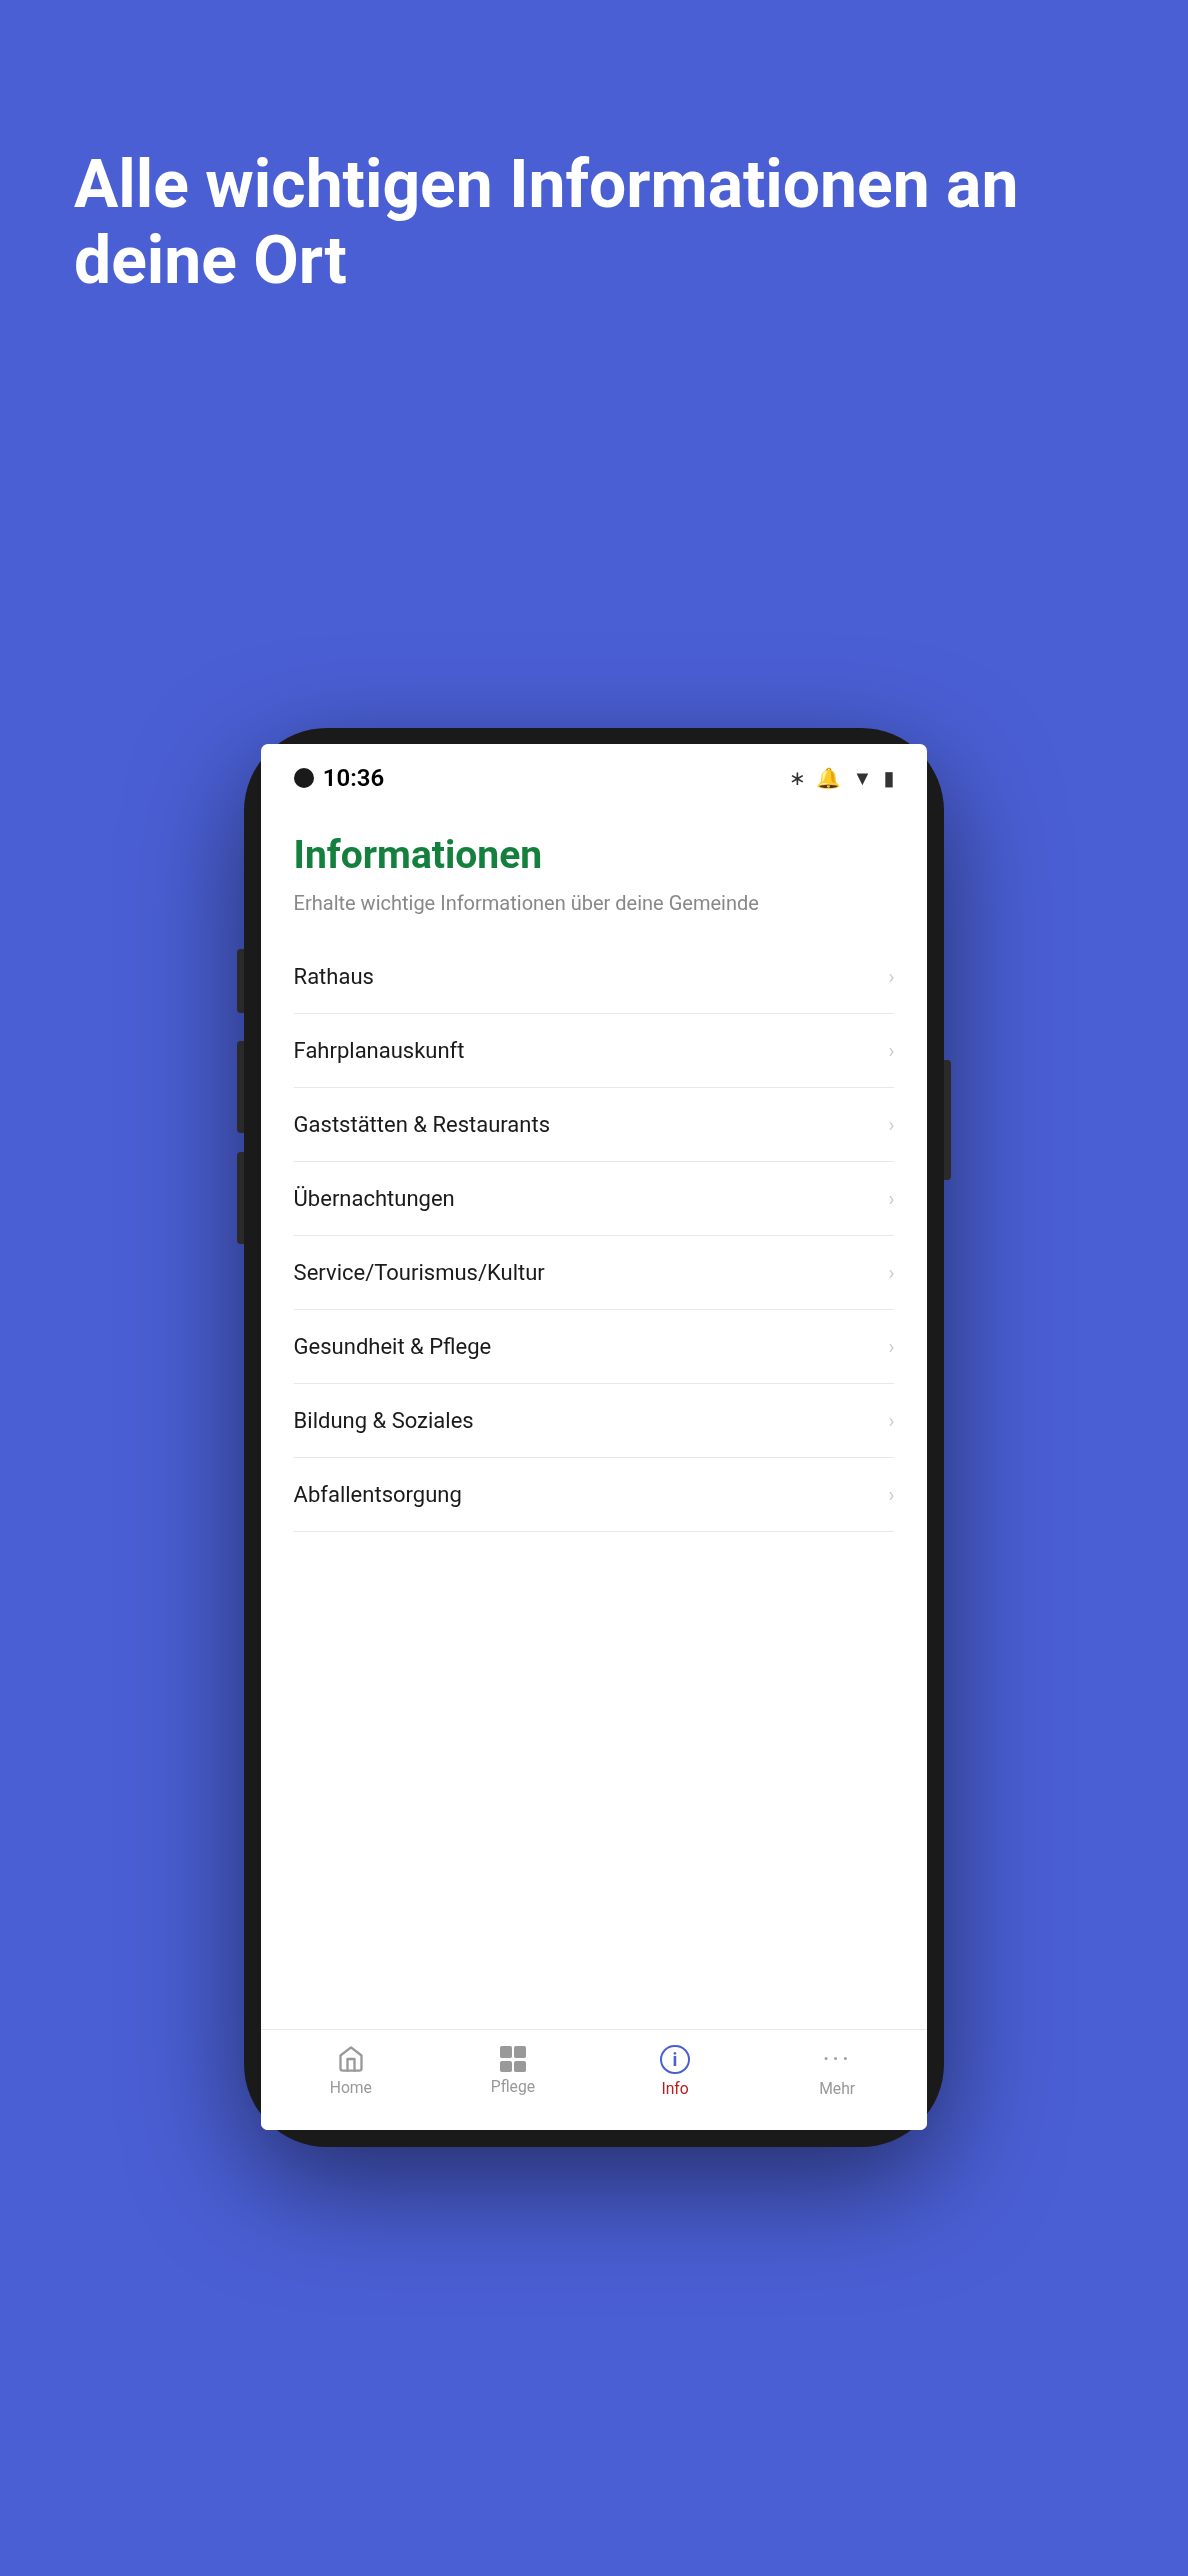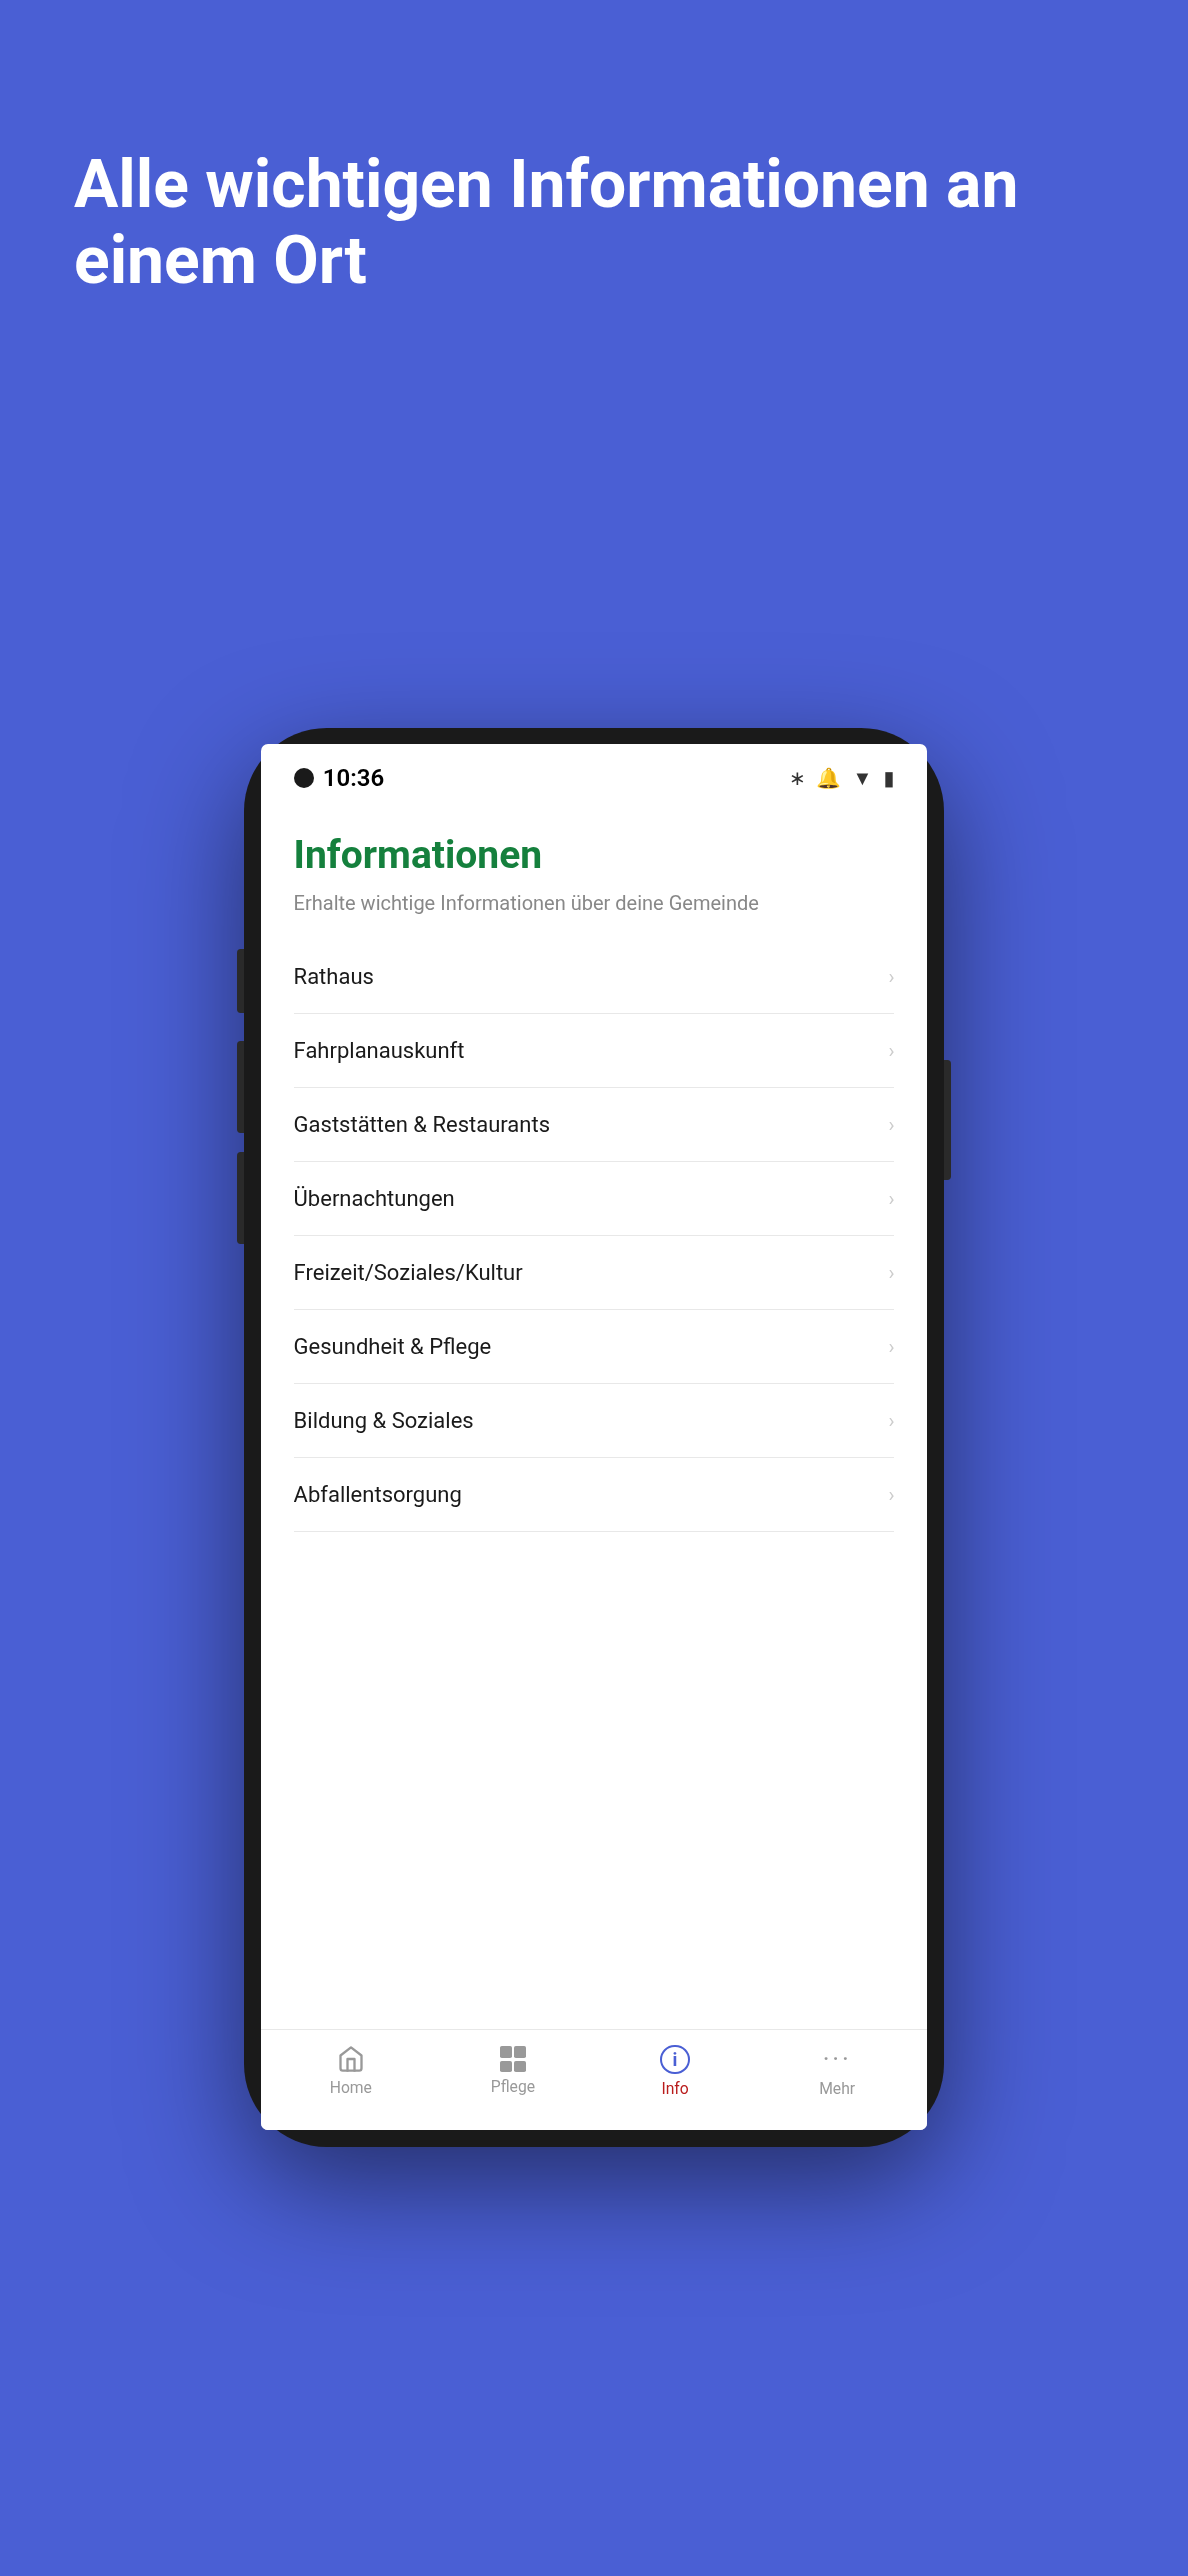--- a/index.html
+++ b/index.html
@@ -266,21 +266,21 @@
     
     .home-icon-svg {
       width: 28px;
       height: 28px;
     }
   </style>
 </head>
 <body>
 
 <div class="hero-text">
-  <h1 class="hero-title">Alle wichtigen Informationen an einem Ort</h1>
+  <h1 class="hero-title">Alle wichtigen Informationen an deine Ort</h1>
 </div>
 
 <div class="phone-wrapper">
   <div class="phone-frame">
 
     <div class="phone-btn-left-1"></div>
     <div class="phone-btn-left-2"></div>
     <div class="phone-btn-left-3"></div>
     <div class="phone-btn-right"></div>
 
@@ -315,21 +315,21 @@
           </div>
           <div class="list-item">
             <span class="list-item-text">Gaststätten &amp; Restaurants</span>
             <span class="list-item-arrow">›</span>
           </div>
           <div class="list-item">
             <span class="list-item-text">Übernachtungen</span>
             <span class="list-item-arrow">›</span>
           </div>
           <div class="list-item">
-            <span class="list-item-text">Freizeit/Soziales/Kultur</span>
+            <span class="list-item-text">Service/Tourismus/Kultur</span>
             <span class="list-item-arrow">›</span>
           </div>
           <div class="list-item">
             <span class="list-item-text">Gesundheit &amp; Pflege</span>
             <span class="list-item-arrow">›</span>
           </div>
           <div class="list-item">
             <span class="list-item-text">Bildung &amp; Soziales</span>
             <span class="list-item-arrow">›</span>
           </div>

